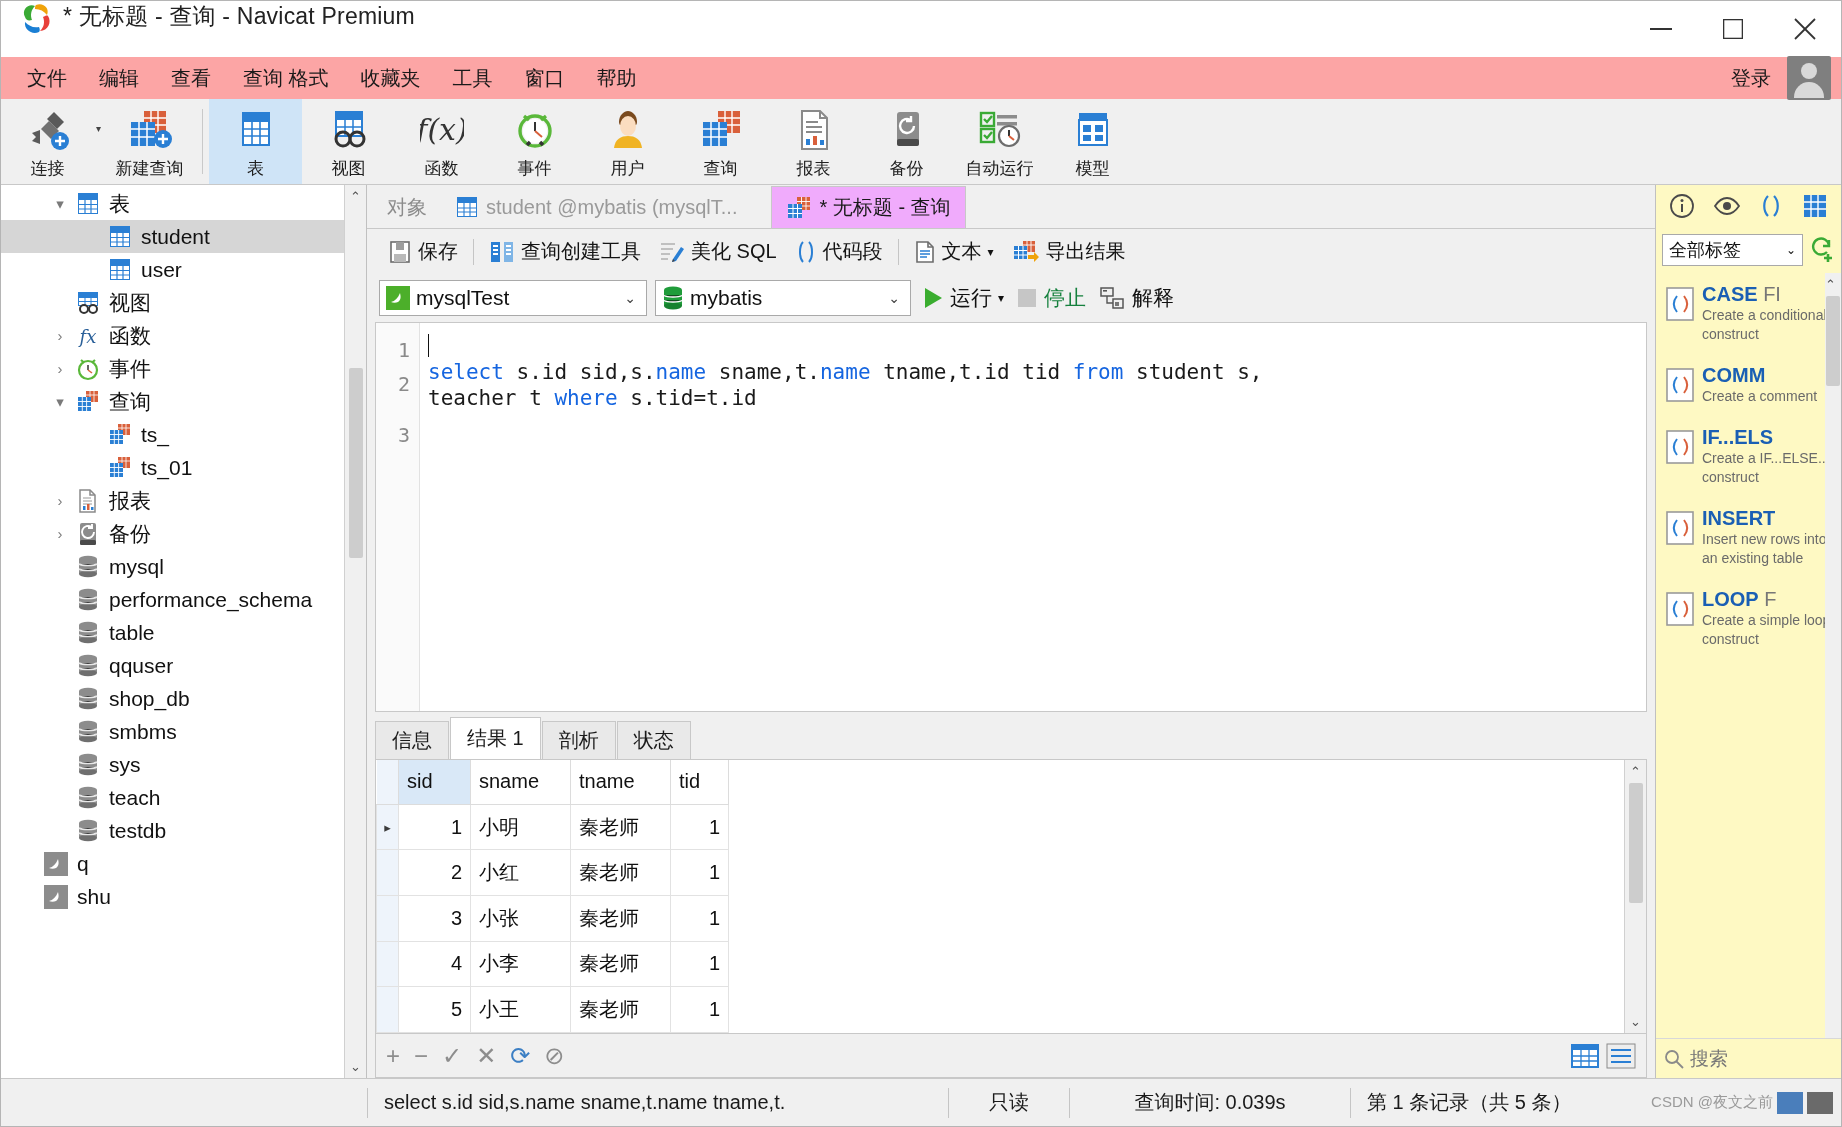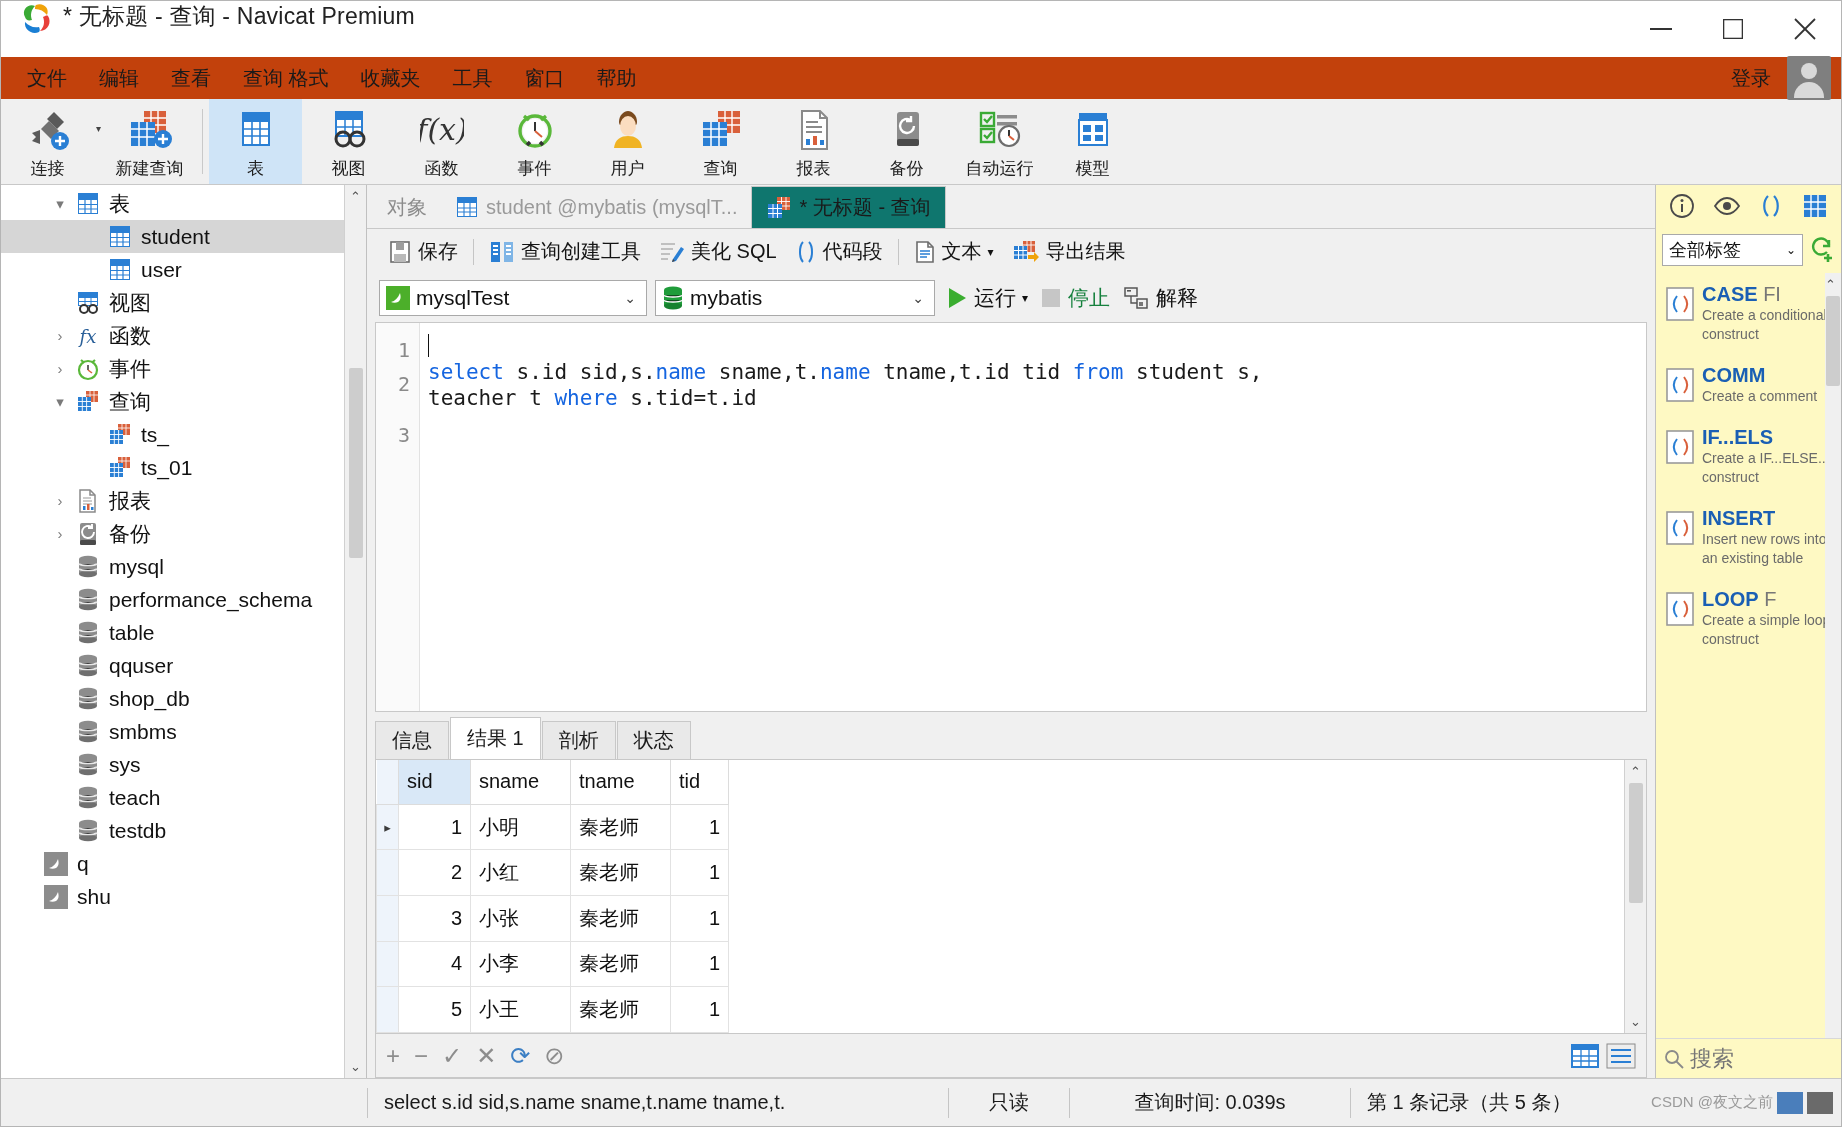--- a/index.html
+++ b/index.html
@@ -15,21 +15,21 @@
   .titlebar { height: 56px; background: #ffffff; display: flex; align-items: flex-start;
               flex: 0 0 56px; border-bottom: 1px solid #ffffff; }
   .tb-logo { width: 40px; height: 34px; margin-left: 18px; margin-right: 4px;
              position: relative; }
   .tb-title { font-size: 23px; color: #222; letter-spacing: .2px; }
   .tb-spacer { flex: 1; }
   .winbtn { width: 72px; height: 56px; display: flex; align-items: center; justify-content: center;
             font-size: 19px; color: #333; }
 
   
-  .menubar { height: 42px; background: #c2410c; display: flex; align-items: center;
+  .menubar { height: 42px; background: #fca5a5; display: flex; align-items: center;
              flex: 0 0 42px; padding-left: 10px; }
   .menubar .mi { font-size: 20px; color: #1a1a1a; padding: 4px 16px; }
   .menubar .right { margin-left: auto; display: flex; align-items: center; padding-right: 10px; }
   .login-text { font-size: 20px; color: #1a1a1a; margin-right: 16px; }
   .avatar { width: 44px; height: 44px; background: #7f7f7f; border-radius: 2px; position: relative; }
   .avatar::before { content:""; position:absolute; width:16px; height:16px; border-radius:50%;
                     background:#d9d9d9; left:14px; top:7px; }
   .avatar::after { content:""; position:absolute; width:30px; height:16px; border-radius:15px 15px 0 0;
                    background:#d9d9d9; left:7px; top:26px; }
 
@@ -64,21 +64,21 @@
   .sb-thumb { width: 14px; background: #cdcdcd; border-radius: 2px; }
 
   
   .center { flex: 1; display: flex; flex-direction: column; min-width: 0; background: #f0f0f0; }
 
   .tabstrip { height: 44px; display: flex; align-items: flex-end; background: #f0f0f0;
               flex: 0 0 44px; border-bottom: 1px solid #c8c8c8; padding-left: 6px; }
   .tab { height: 42px; display: flex; align-items: center; padding: 0 14px; font-size: 20px;
          color: #9a9a9a; background: #f0f0f0; }
   .tab.obj { color: #8c8c8c; }
-  .tab.active { background: #0f766e; color: #1a1a1a; border: 1px solid #c8c8c8; border-bottom: none; }
+  .tab.active { background: #f0abfc; color: #1a1a1a; border: 1px solid #c8c8c8; border-bottom: none; margin-left: 20px; }
   .tab .ti { margin-right: 7px; display: flex; align-items: center; }
 
   .qtoolbar { height: 45px; display: flex; align-items: center; background: #f0f0f0;
               flex: 0 0 45px; padding-left: 12px; }
   .qb { display: flex; align-items: center; font-size: 20px; color: #141414; padding: 0 9px; }
   .qb .qi { margin-right: 6px; display: flex; align-items: center; }
   .qsep { width: 1px; height: 26px; background: #c5c5c5; margin: 0 6px; }
 
   .connbar { height: 48px; display: flex; align-items: center; background: #f0f0f0;
              flex: 0 0 48px; padding-left: 12px; }
@@ -142,21 +142,21 @@
               font-size: 18px; color: #111; }
   .rp-list { flex: 1; overflow: hidden; position: relative; }
   .snip { display: flex; padding: 10px 2px 10px 6px; }
   .snip .sic { width: 40px; flex: 0 0 40px; display: flex; align-items: flex-start;
                justify-content: center; padding-top: 4px; }
   .snip .stxt { min-width: 0; }
   .snip .sttl { font-size: 20px; font-weight: bold; color: #1a5fb4; white-space: nowrap; }
   .snip .sdesc { font-size: 14px; color: #6a6a6a; line-height: 19px; }
   .rp-scroll { position: absolute; right: 0; top: 0; bottom: 0; width: 16px; background: #f0f0f0; }
   .rp-search { height: 40px; flex: 0 0 40px; display: flex; align-items: center;
-               border-top: 1px solid #d8d8d8; padding: 0 8px; font-size: 22px; color: #777; gap: 6px; }
+               border-top: 1px solid #d8d8d8; padding: 0 8px; font-size: 19px; color: #777; gap: 6px; }
 
   
   .statusbar { height: 48px; flex: 0 0 48px; background: #f0f0f0; border-top: 1px solid #c8c8c8;
                display: flex; align-items: center; font-size: 20px; color: #1a1a1a; }
   .sb-cell { padding: 0 16px; height: 100%; display: flex; align-items: center; }
   .sb-div { width: 1px; height: 30px; background: #c5c5c5; }
   .sb-left { width: 366px; }
   .csdn { margin-left: auto; font-size: 15px; color: #9a9a9a; padding-right: 8px; display:flex; gap:4px; align-items:center;}
   .csdn .sq { width: 26px; height: 22px; background: #4a7ebb; }
   .csdn .sq2 { width: 26px; height: 22px; background: #6a6a6a; }
@@ -847,21 +847,21 @@
           <span>
             <svg width="24" height="24" viewBox="0 0 24 24">
               <rect width="24" height="24" fill="#4caf2a"></rect>
               <path d="M5 16c4-1 7-4 9-9 1 4 1 7-2 9-2 1-5 1-7 0z" fill="#fff"></path>
             </svg>
           </span>
           <span class="cv">mysqlTest</span>
           <span class="cc">⌄</span>
         </div>
         <div style="width:8px"></div>
-        <div class="combo" style="width:280px;">
+        <div class="combo" style="width:256px;">
           <span>
             <svg width="22" height="24" viewBox="0 0 22 24">
               <ellipse cx="11" cy="4" rx="9" ry="3.4" fill="#1f9c3a"></ellipse>
               <rect x="2" y="4" width="18" height="16" fill="#1f9c3a"></rect>
               <ellipse cx="11" cy="20" rx="9" ry="3.4" fill="#17812f"></ellipse>
               <g stroke="#fff" stroke-width="1.3">
                   <path d="M2 9.5c3 2 15 2 18 0M2 14.5c3 2 15 2 18 0"></path>
                 </g>
             </svg>
           </span>

